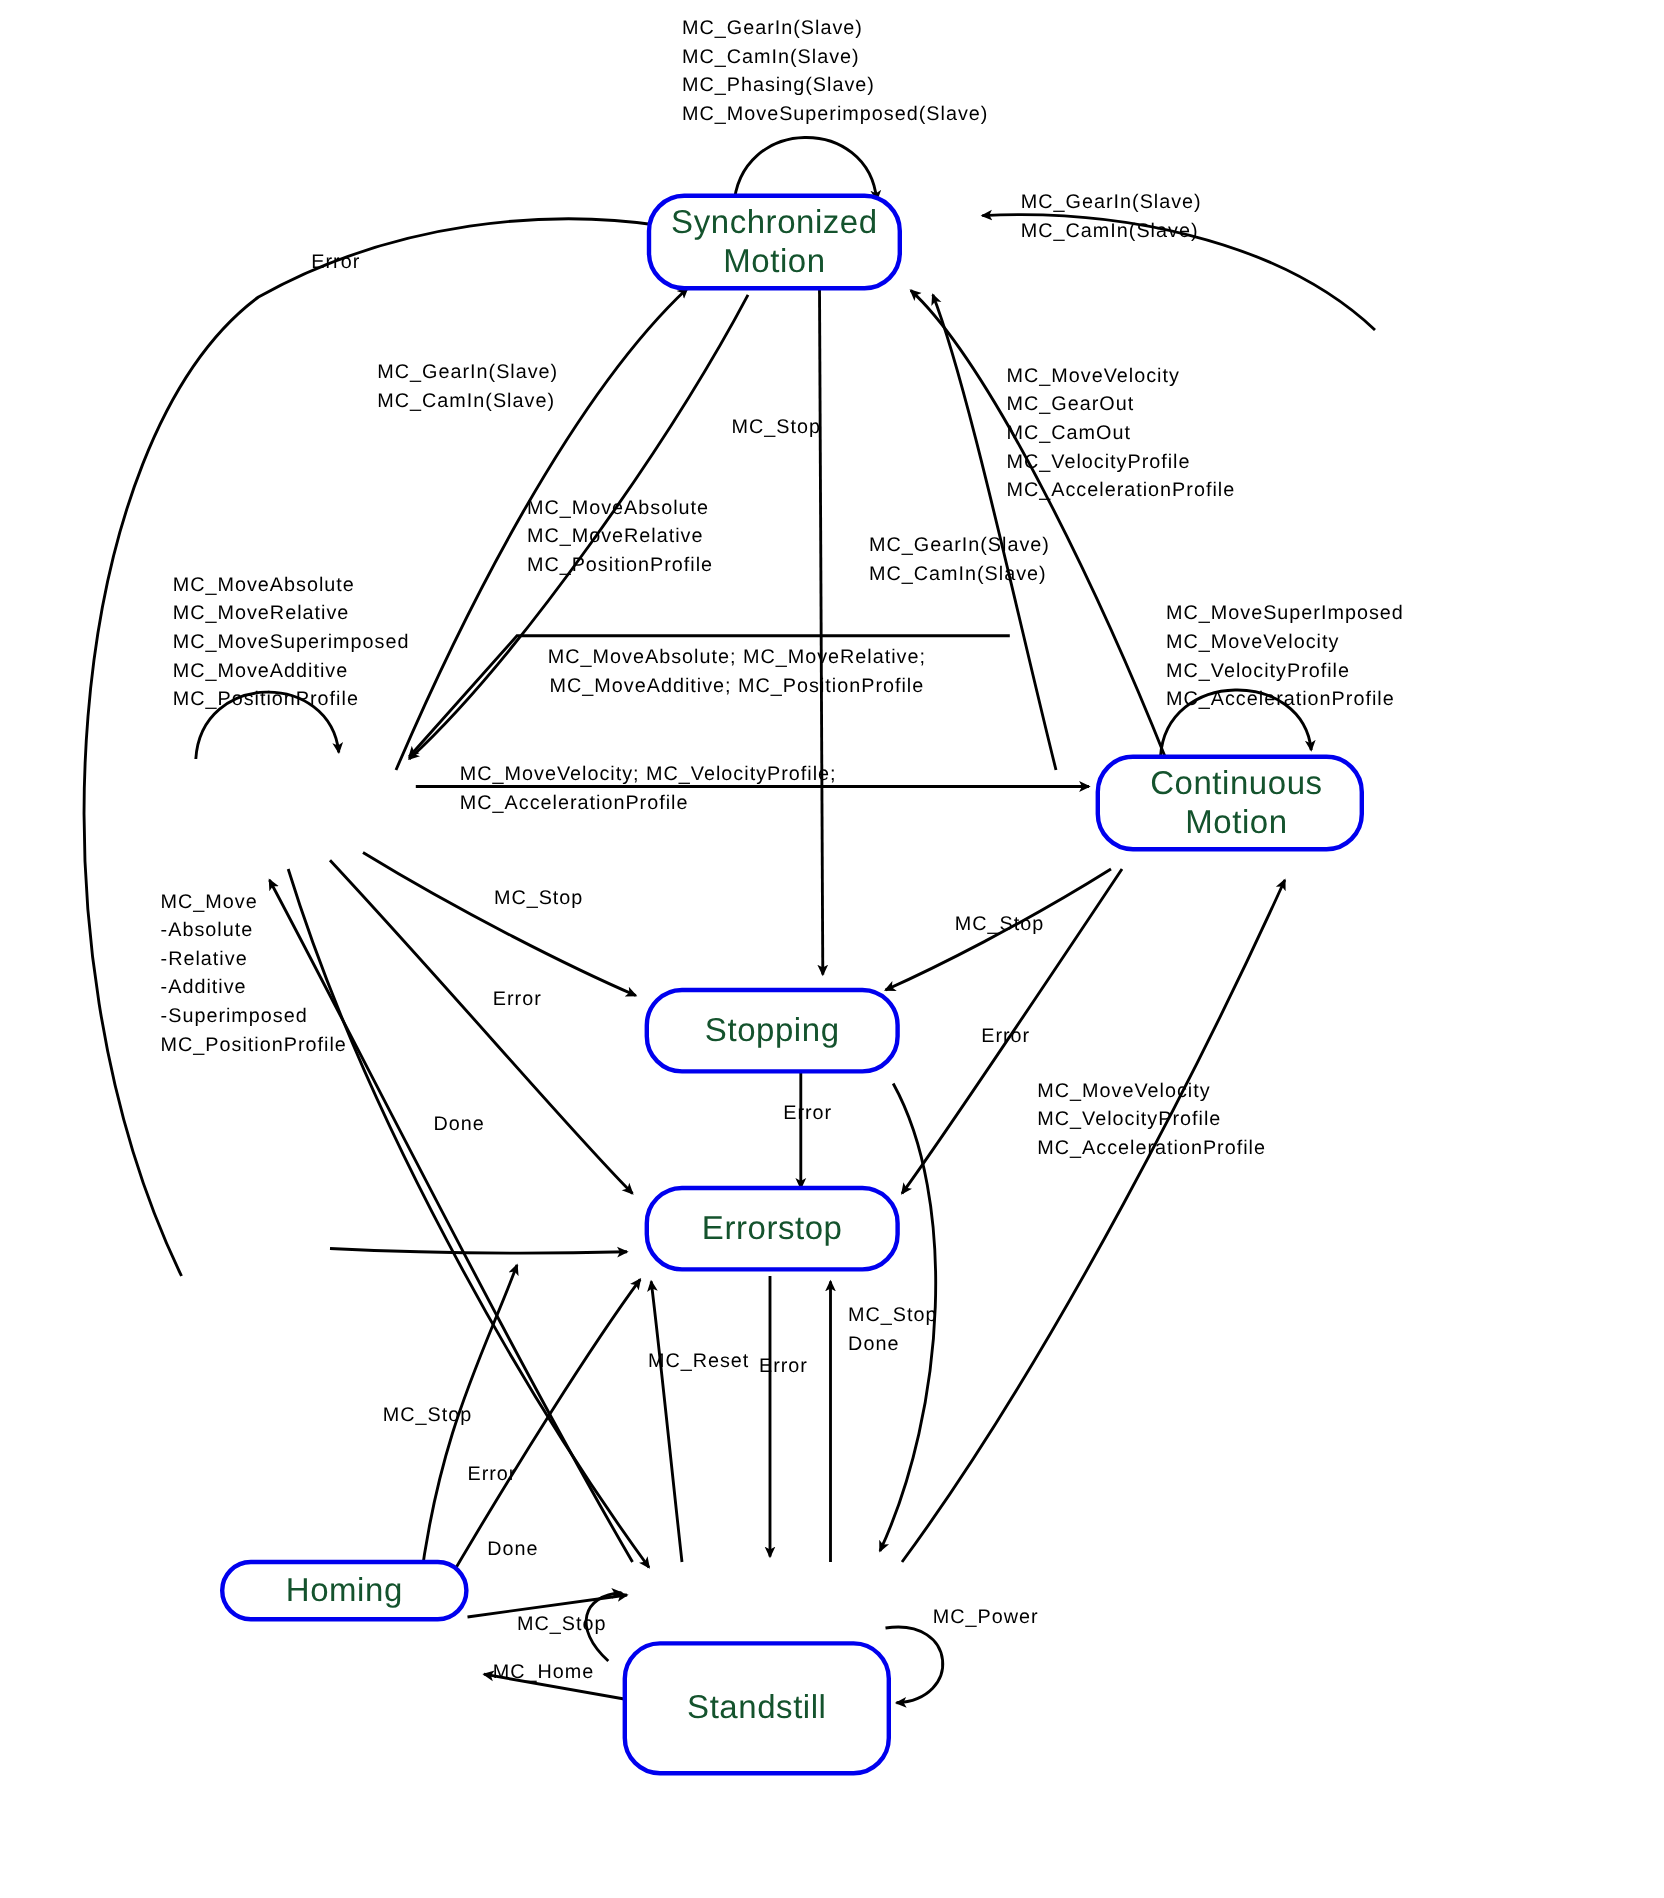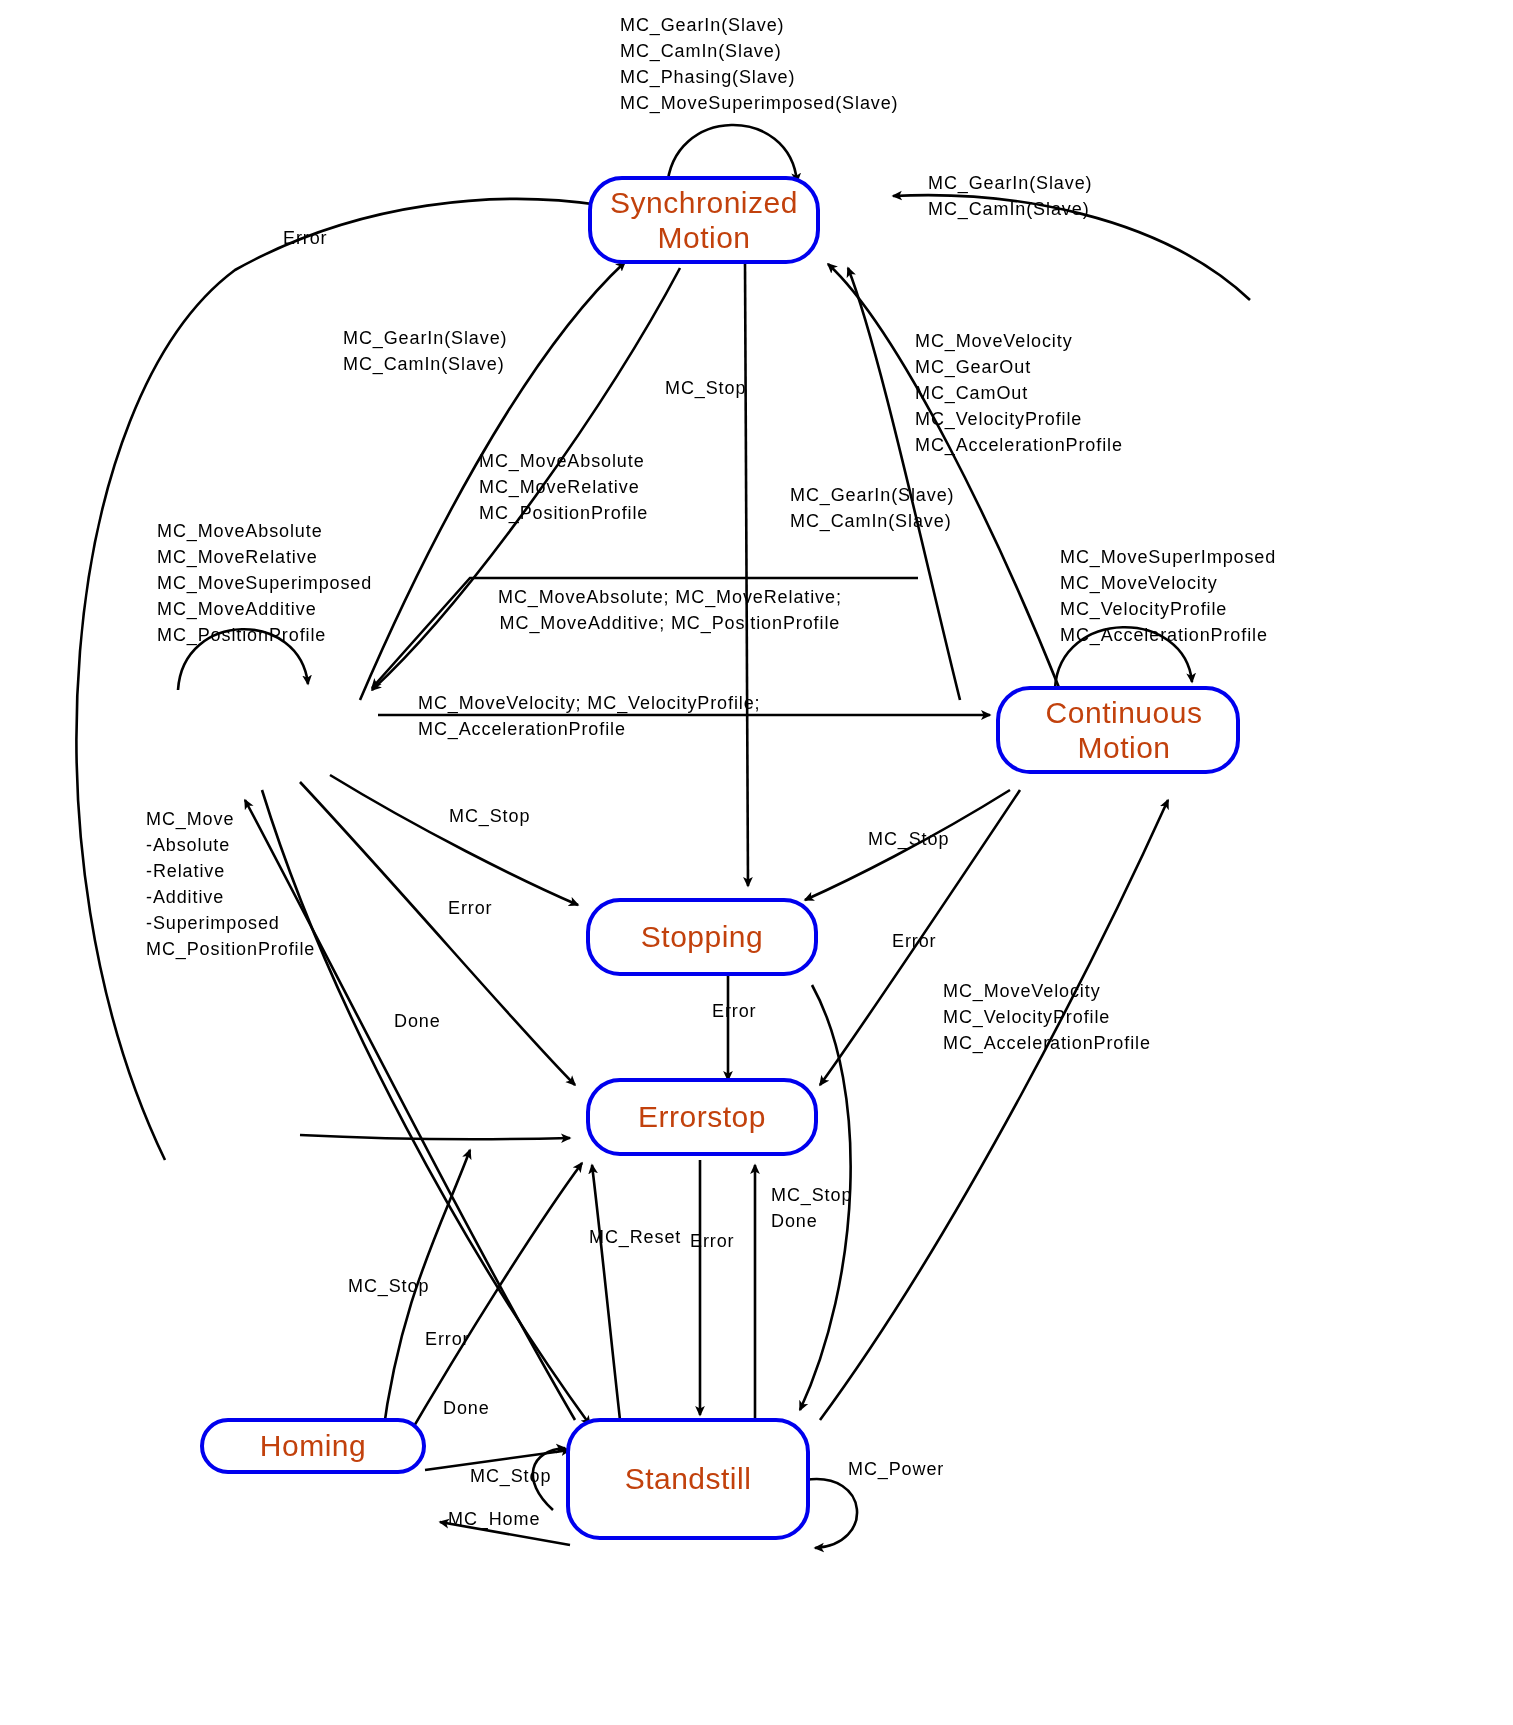--- a/index.html
+++ b/index.html
@@ -8,21 +8,21 @@
        font-family:"Liberation Sans",sans-serif;}
   #stage{position:relative;width:1513px;height:1725px;overflow:hidden;background:#fff;}
   svg#wires{position:absolute;left:0;top:0;width:1513px;height:1725px;}
   .state{
     position:absolute;
     border:4px solid #0000ee;
     border-radius:34px;
     background:#ffffff;
     display:flex;align-items:center;justify-content:center;
     text-align:center;
-    color:#c2410c;
+    color:#14532d;
     font-size:30px;
     line-height:1.18;
     letter-spacing:0.5px;
     box-sizing:border-box;
     z-index:3;
   }
   .lbl{
     position:absolute;
     color:#000000;
     font-size:18px;
@@ -127,21 +127,21 @@
   </div>
 
   <div class="state" style="left:586px;top:898px;width:232px;height:78px;">
     <span style="white-space: pre-line;">Stopping</span>
   </div>
 
   <div class="state" style="left:200px;top:1418px;width:226px;height:56px;justify-content:center;">
     <span style="white-space: pre-line;">Homing</span>
   </div>
 
-  <div class="state" style="left:566px;top:1418px;width:244px;height:122px;">
+  <div class="state" style="left:566px;top:1492px;width:244px;height:122px;">
     <span style="white-space: pre-line;">Standstill</span>
   </div>
 
   <div class="lbl" style="left:620px;top:12px;">MC_GearIn(Slave)
 MC_CamIn(Slave)
 MC_Phasing(Slave)
 MC_MoveSuperimposed(Slave)</div>
 
   <div class="lbl" style="left:928px;top:170px;">MC_GearIn(Slave)
 MC_CamIn(Slave)</div>

